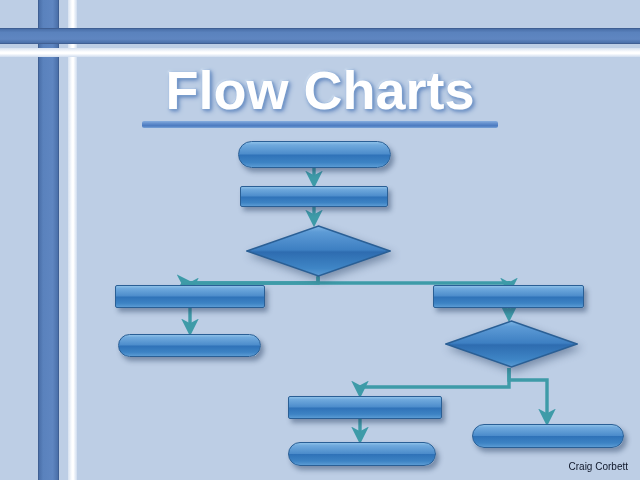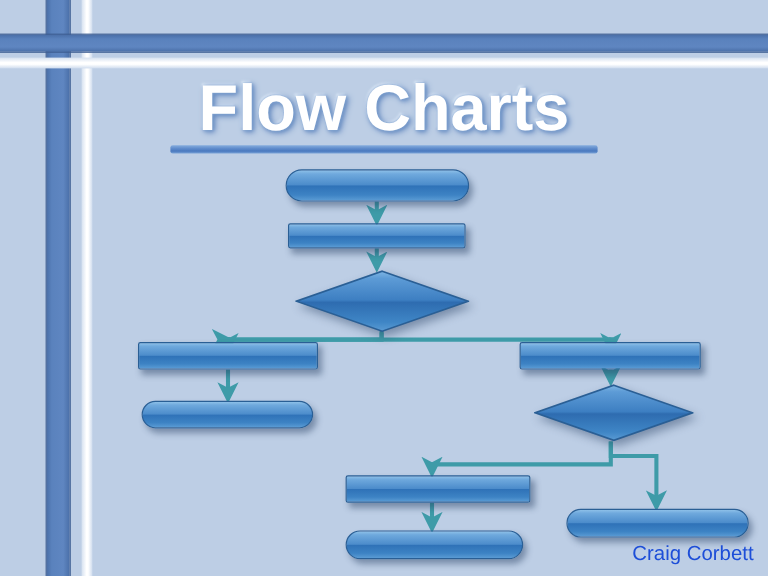--- a/index.html
+++ b/index.html
@@ -102,22 +102,22 @@
     left: 0; top: 0;
     width: 640px; height: 480px;
     pointer-events: none;
   }
 
   
   #author {
     position: absolute;
     right: 12px;
     bottom: 8px;
-    font-size: 17px;
-    color: #1d4ed8;
+    font-size: 10px;
+    color: #0f172a;
   }
 </style>
 </head>
 <body>
 
 <div id="slide">
 
   <div class="bar v-blue"></div>
   <div class="bar v-white"></div>
   <div class="bar h-blue"></div>

